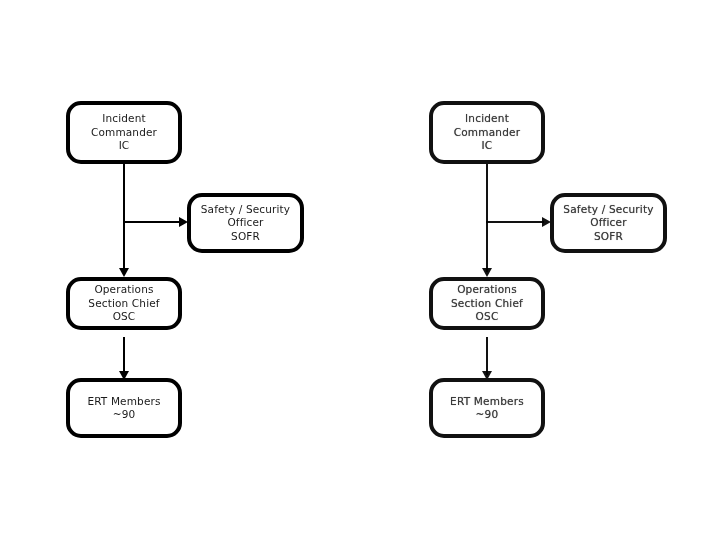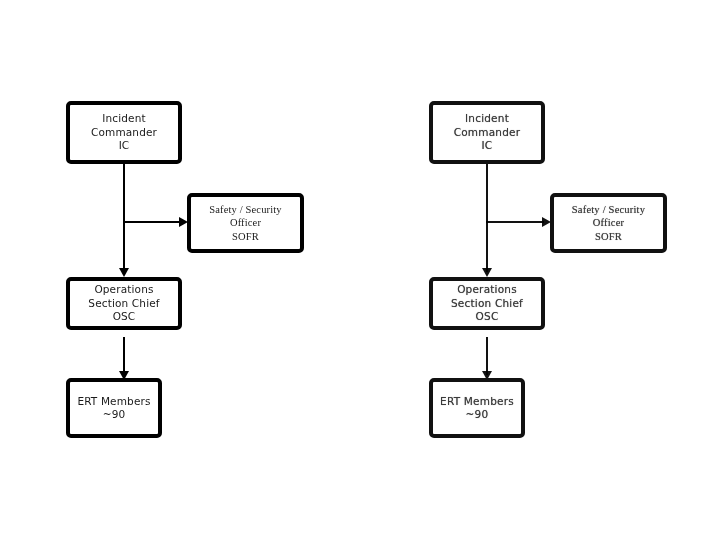--- a/index.html
+++ b/index.html
@@ -30,21 +30,21 @@
   }
   #diagram-left  { left: 55px; }
   #diagram-right { left: 418px; }
 
   
   .node {
     position: absolute;
     box-sizing: border-box;
     background: #ffffff;
     border: 4px solid #000000;
-    border-radius: 5px;
+    border-radius: 15px;
     display: flex;
     flex-direction: column;
     align-items: center;
     justify-content: center;
     text-align: center;
     z-index: 3;
   }
   .node .line {
     display: block;
     white-space: nowrap;
@@ -71,23 +71,23 @@
     letter-spacing: 0.2px;
     text-shadow: 0 0 0.7px rgba(60,60,60,0.75);
   }
   .v-soft .conn-line,
   .v-soft .conn-head {
     opacity: 0.93;
   }
 
   
   .n-ic   { left: 11px;  top: 101px; width: 116px; height: 63px; }
-  .n-sofr { left: 132px; top: 193px; width: 117px; height: 60px; font-family: Liberation Serif, serif; }
+  .n-sofr { left: 132px; top: 193px; width: 117px; height: 60px; }
   .n-osc  { left: 11px;  top: 277px; width: 116px; height: 53px; }
-  .n-ert  { left: 11px;  top: 378px; width: 96px; height: 60px; }
+  .n-ert  { left: 11px;  top: 378px; width: 116px; height: 60px; }
 
   
   .conn-line {
     position: absolute;
     background: #000000;
     z-index: 1;
   }
   
   .trunk-a { left: 68px; top: 164px; width: 2px; height: 108px; }
   

